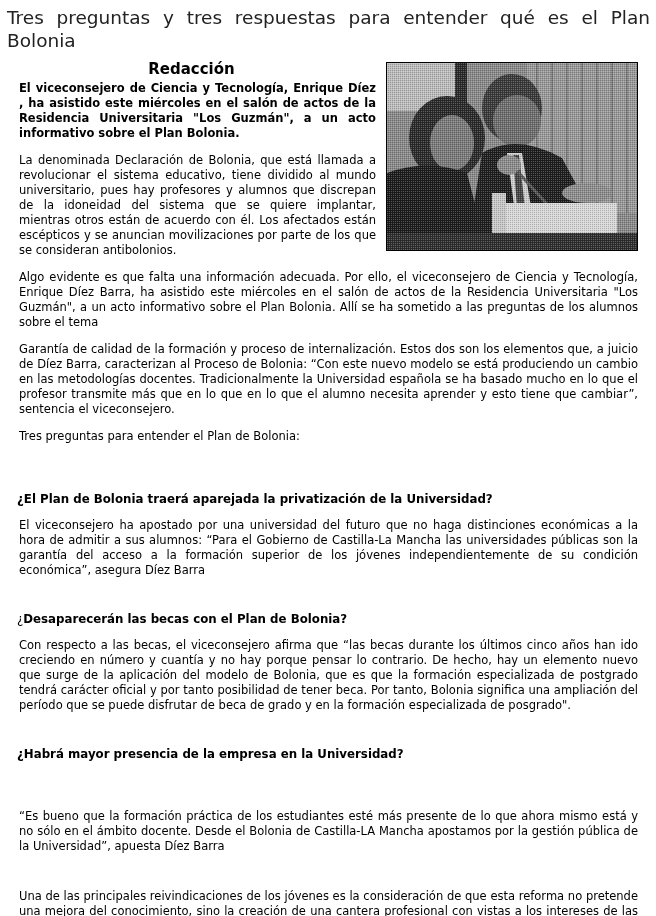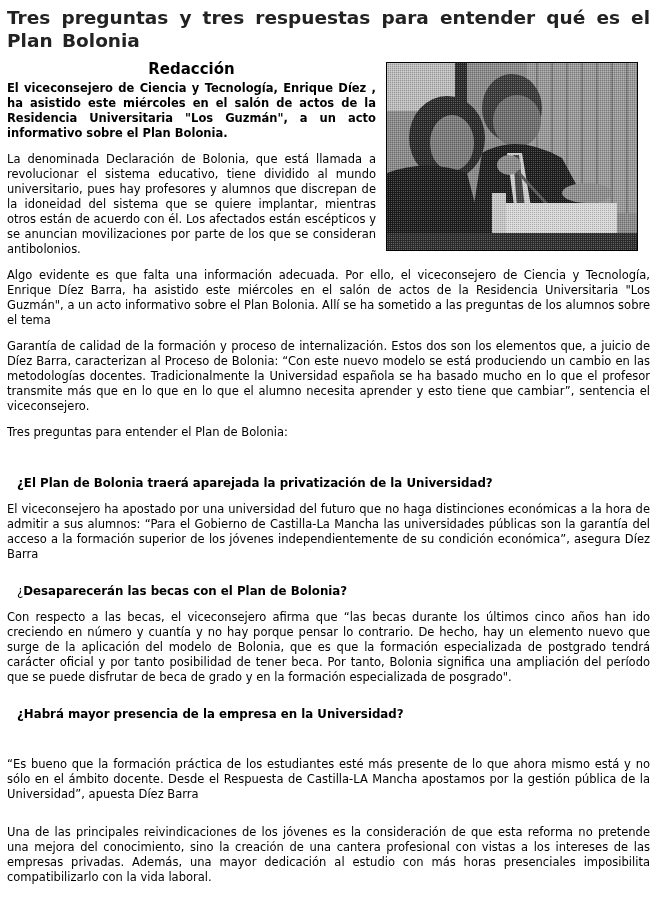--- a/index.html
+++ b/index.html
@@ -19,40 +19,40 @@
     letter-spacing: 0.3px;
     padding-top: 3px;
     height: 16px;
     line-height: 16px;
   }
   .masthead .sep { margin: 0 2px; }
   h1.title {
     margin: 6px 0 0 0;
     font-size: 18.5px;
     line-height: 23px;
-    font-weight: bold;
+    font-weight: normal;
     color: #222;
     text-align: justify;
     word-spacing: 3px;
   }
   .article { margin-top: 10px; }
   .photo {
     float: right;
     width: 250px;
     height: 187px;
     border: 1px solid #000;
     margin: 0 12px 6px 10px;
     background: #777;
     position: relative;
     overflow: hidden;
   }
   .photo svg { display: block; }
   .meta { font-size: 15px; font-weight: bold; line-height: 14.5px; text-align: center; }
   p {
-    margin: 0;
+    margin: 12px;
     font-size: 11.5px;
     line-height: 15px;
     text-align: justify;
   }
   p.lead { font-weight: bold; margin-top: 4px; }
   p.gap { margin-top: 11px; }
   h2.q {
     margin: 10px;
     font-size: 11.8px;
     font-weight: bold;
@@ -131,18 +131,18 @@
     <h2 class="q">¿El Plan de Bolonia traerá aparejada la privatización de la Universidad?</h2>
     <p class="gap">El viceconsejero ha apostado por una universidad del futuro que no haga distinciones económicas a la hora de admitir a sus alumnos: “Para el Gobierno de Castilla-La Mancha las universidades públicas son la garantía del acceso a la formación superior de los jóvenes independientemente de su condición económica”, asegura Díez Barra</p>
 
     <div class="spacer-md"></div>
     <h2 class="q"><span style="font-weight:normal">¿</span><span>Desaparecerán las becas con el Plan de Bolonia?</span></h2>
     <p class="gap">Con respecto a las becas, el viceconsejero afirma que “las becas durante los últimos cinco años han ido creciendo en número y cuantía y no hay porque pensar lo contrario. De hecho, hay un elemento nuevo que surge de la aplicación del modelo de Bolonia, que es que la formación especializada de postgrado tendrá carácter oficial y por tanto posibilidad de tener beca. Por tanto, Bolonia significa una ampliación del período que se puede disfrutar de beca de grado y en la formación especializada de posgrado".</p>
 
     <div class="spacer-md"></div>
     <h2 class="q">¿Habrá mayor presencia de la empresa en la Universidad?</h2>
     <div class="spacer-xl"></div>
-    <p>“Es bueno que la formación práctica de los estudiantes esté más presente de lo que ahora mismo está y no sólo en el ámbito docente. Desde el Respuesta de Castilla-LA Mancha apostamos por la gestión pública de la Universidad”, apuesta Díez Barra</p>
+    <p>“Es bueno que la formación práctica de los estudiantes esté más presente de lo que ahora mismo está y no sólo en el ámbito docente. Desde el Bolonia de Castilla-LA Mancha apostamos por la gestión pública de la Universidad”, apuesta Díez Barra</p>
 
     <div class="spacer-md"></div>
     <p class="gap">Una de las principales reivindicaciones de los jóvenes es la consideración de que esta reforma no pretende una mejora del conocimiento, sino la creación de una cantera profesional con vistas a los intereses de las empresas privadas. Además, una mayor dedicación al estudio con más horas presenciales imposibilita compatibilizarlo con la vida laboral.</p>
   </div>
 </div>
 
 </body></html>

